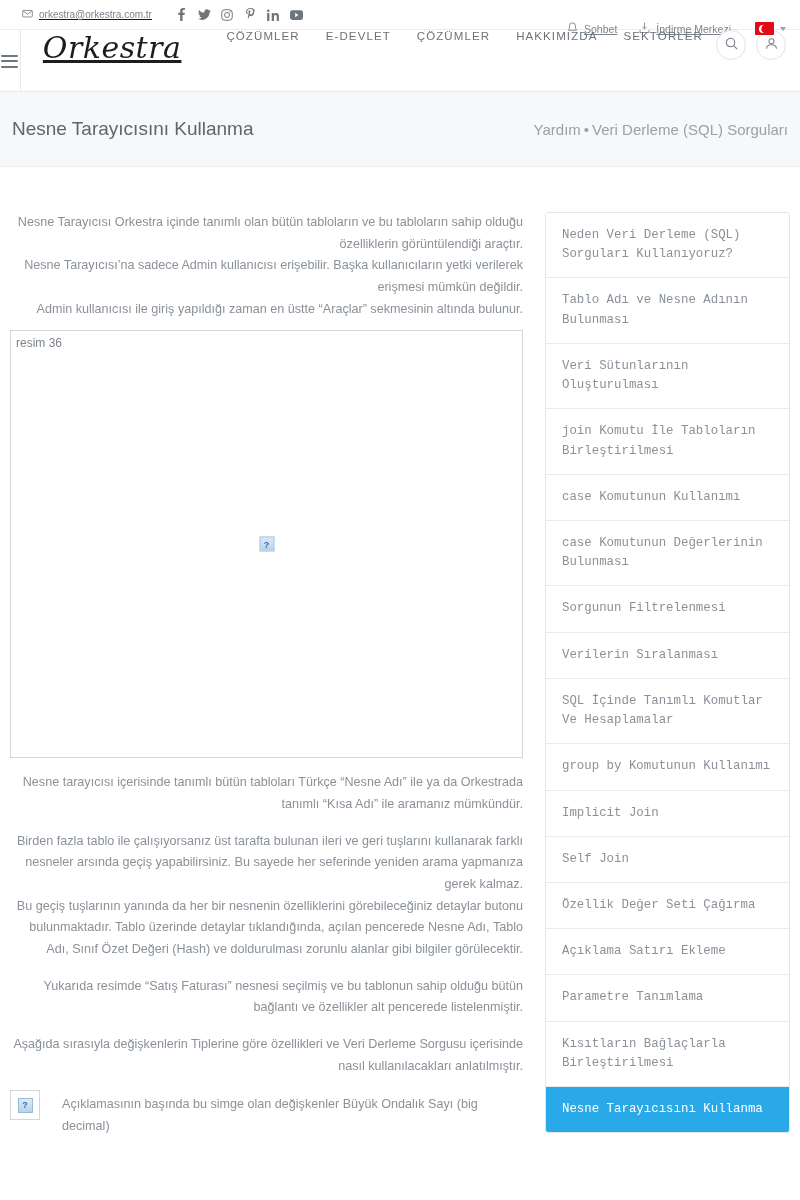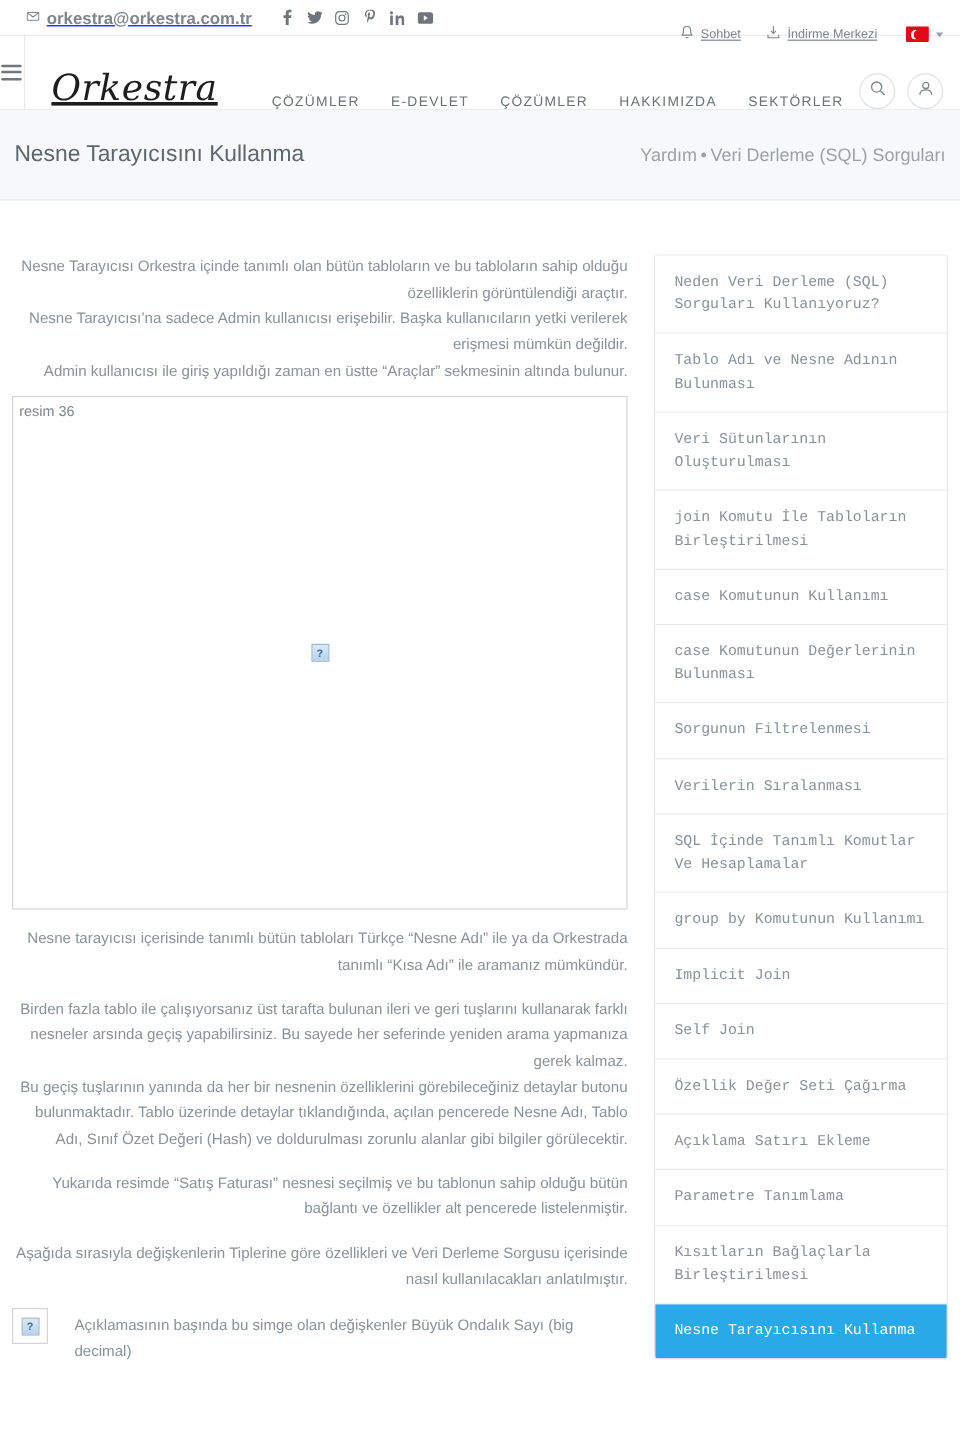--- a/index.html
+++ b/index.html
@@ -20,21 +20,21 @@
     background: #ffffff;
     border-bottom: 1px solid #ececec;
     display: flex;
     align-items: center;
     padding: 0 14px 0 22px;
     font-size: 10.5px;
     color: #7d848c;
   }
   .topbar-left { display: flex; align-items: center; gap: 0; }
   .mail-item { display: flex; align-items: center; gap: 6px; margin-right: 18px; white-space: nowrap; }
-  .mail-item .lbl { color: #7d848c; font-size: 14px; font-weight: bold; }
+  .mail-item .lbl { color: #7d848c; font-size: 10px; }
   .social { display: flex; align-items: center; gap: 0; }
   .social .s-ico {
     width: 23px; height: 22px;
     display: flex; align-items: center; justify-content: center;
     color: #6e757d;
   }
   .topbar-right { margin-left: auto; display: flex; align-items: center; gap: 0; margin-top: 28px; }
   .tb-link {
     display: flex; align-items: center; gap: 6px;
     margin-left: 22px; white-space: nowrap; color: #7d848c; font-size: 10.5px;
@@ -64,21 +64,21 @@
     border-right: 3.5px solid transparent;
     border-top: 4px solid #9aa0a7;
   }
 
   
   .header {
     height: 62px;
     background: #ffffff;
     border-bottom: 1px solid #e9e9e9;
     display: flex;
-    align-items: flex-end;
+    align-items: flex-start;
     padding: 0 14px 0 0;
   }
   .hamburger {
     width: 56px; height: 62px;
     display: flex; flex-direction: column; align-items: center; justify-content: center;
     gap: 3.5px;
     border-right: 1px solid #e9e9e9;
   }
   .hamburger span { display: block; width: 17px; height: 2px; background: #6f767e; border-radius: 1px; }
   .logo {

